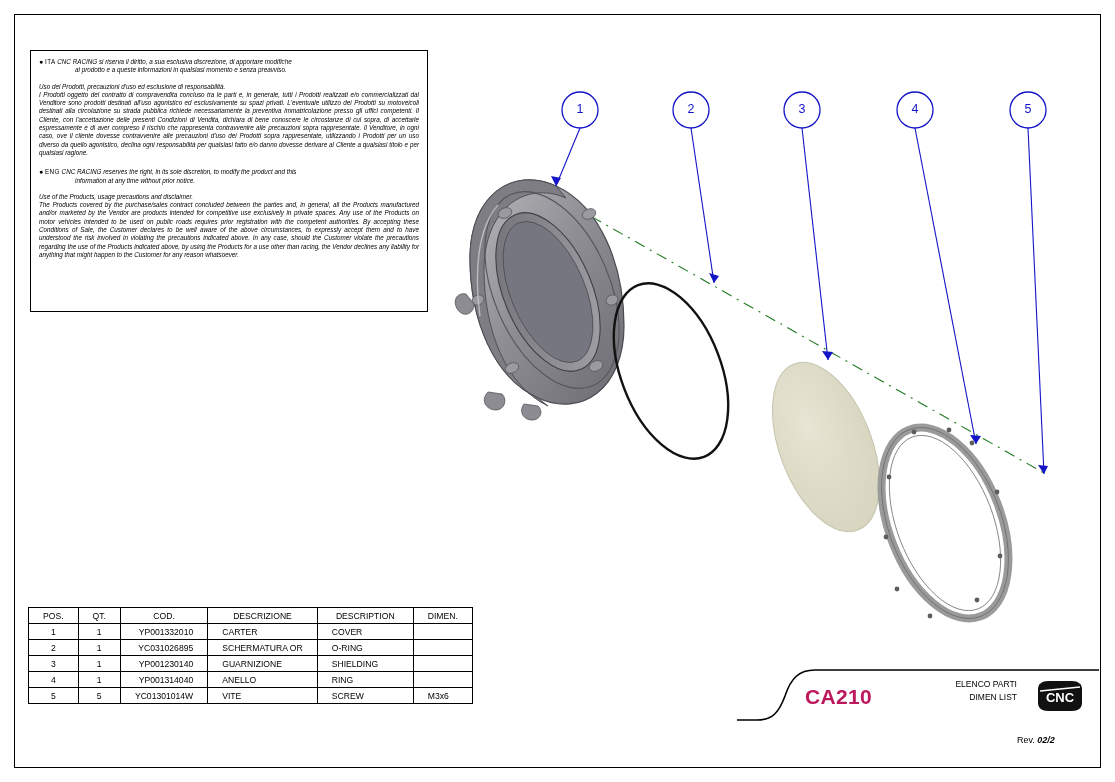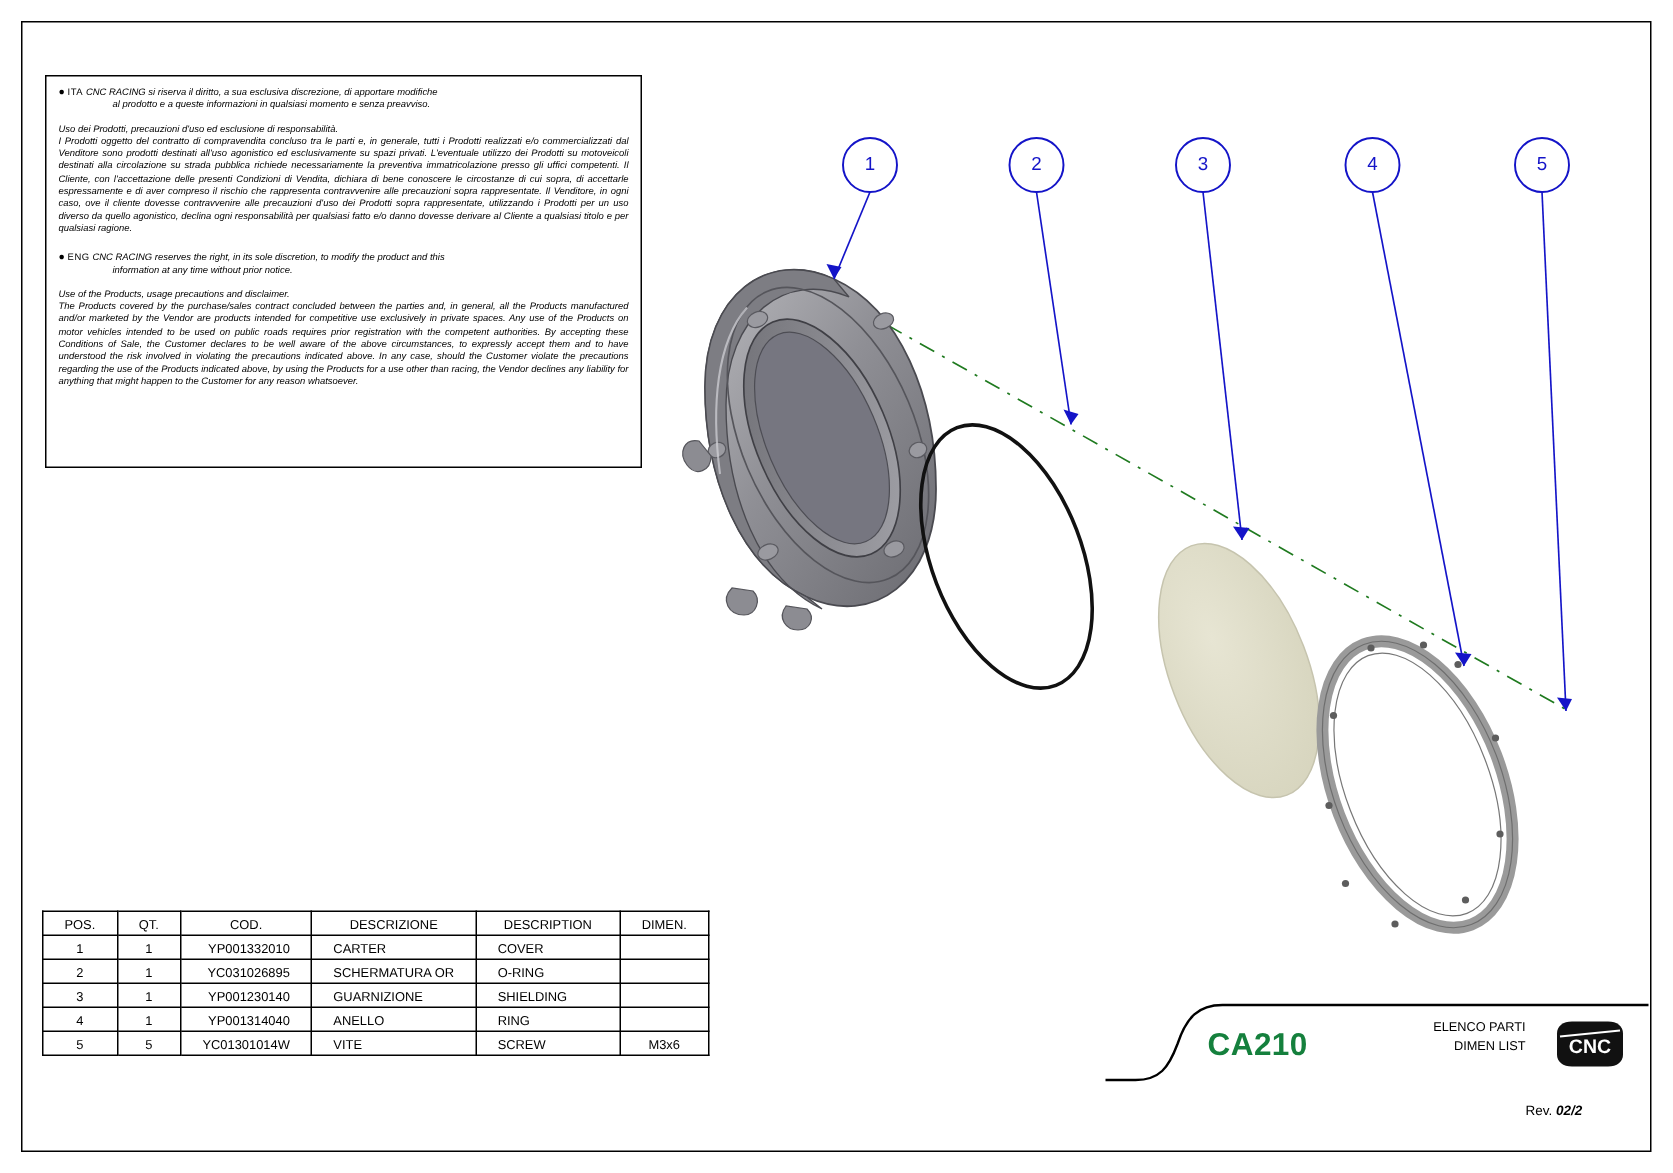--- a/index.html
+++ b/index.html
@@ -80,38 +80,38 @@
   }
   .parts-table th { text-align: center; font-size: 8.6px; }
   .c-pos { width: 31px; text-align: center; }
   .c-qt  { width: 29px; text-align: center; margin-top: 48px; }
   .c-cod { width: 85px; text-align: center; }
   .c-des { width: 96px; }
   .c-dsc { width: 96px; }
   .c-dim { width: 48px; text-align: center; }
   .parts-table td.c-pos, .parts-table td.c-qt { text-align: center; }
   .parts-table td.c-cod { text-align: right; }
-  .parts-table td.c-dim { text-align: center; }
+  .parts-table td.c-dim { text-align: left; }
 
   
   .titleblock {
     position: absolute;
     left: 735px;
     top: 668px;
     width: 366px;
     height: 54px;
   }
   .titleblock svg { display: block; }
   .tb-code {
     position: absolute;
     left: 70px;
     top: 17px;
     font-size: 21px;
     font-weight: bold;
-    color: #15803d;
+    color: #be185d;
     letter-spacing: .3px;
   }
   .tb-sub {
     position: absolute;
     left: 182px;
     top: 10px;
     font-size: 8.5px;
     color: #000;
     text-align: right;
     line-height: 1.5;

